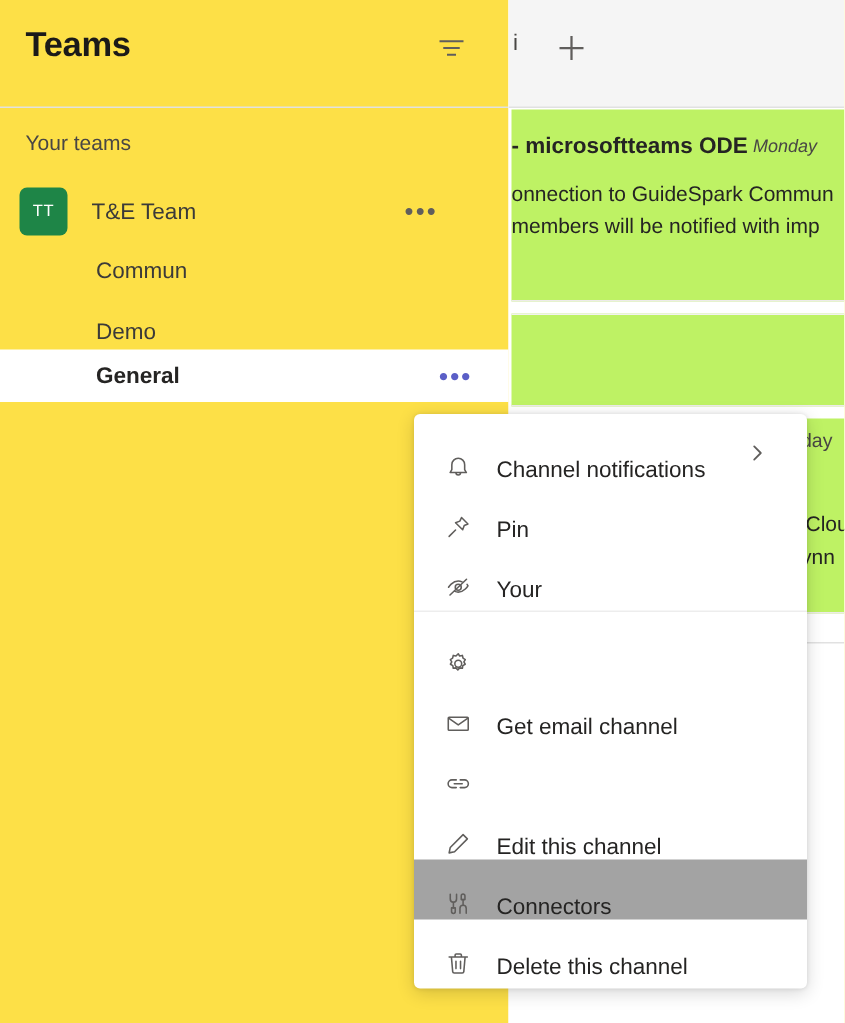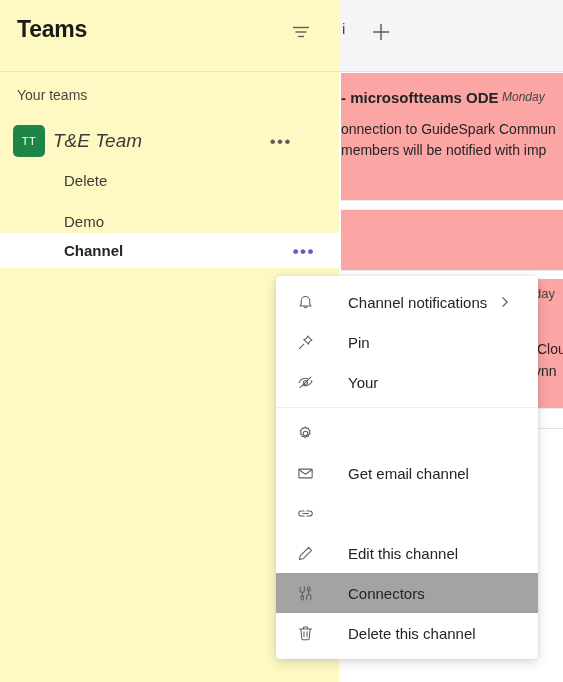--- a/index.html
+++ b/index.html
@@ -22,21 +22,21 @@
     background: #ffffff;
   }
 
   
   .sidebar {
     position: absolute;
     left: 0;
     top: 0;
     width: 339px;
     height: 682px;
-    background: #fef9c3;
+    background: #fde047;
     box-sizing: border-box;
   }
   .sidebar-header {
     position: relative;
     height: 72px;
     border-bottom: 1px solid #e1e1e1;
     box-sizing: border-box;
   }
   .sidebar-title {
     position: absolute;
@@ -82,24 +82,23 @@
     border-radius: 5px;
     background: #1e8547;
     color: #ffffff;
     font-size: 11px;
     letter-spacing: 0.5px;
     display: flex;
     align-items: center;
     justify-content: center;
   }
   .team-name {
-    margin-left: 8px;
-    font-size: 19px;
+    margin-left: 16px;
+    font-size: 15px;
     color: #3b3a39;
-    font-style: italic;
   }
   .row-dots {
     position: absolute;
     right: 24px;
     top: 50%;
     transform: translateY(-50%);
     font-size: 17px;
     letter-spacing: 1.5px;
     color: #605e5c;
     line-height: 1;
@@ -168,21 +167,21 @@
     top: 16px;
     width: 32px;
     height: 32px;
     cursor: pointer;
     color: #605e5c;
   }
   .add-tab-btn svg { display: block; }
 
   .msg-card {
     position: absolute;
-    background: #fca5a5;
+    background: #bef264;
     box-sizing: border-box;
   }
   #msg-card-1 {
     left: 2px;
     top: 73px;
     width: 222px;
     height: 128px;
     border-bottom: 1px solid #edebe9;
   }
   #msg-card-2 {
@@ -270,26 +269,25 @@
     background: #ffffff;
     border-radius: 4px;
     box-shadow: 0 3px 12px rgba(0,0,0,0.16), 0 0 3px rgba(0,0,0,0.10);
     padding: 6px 0 6px 0;
     box-sizing: border-box;
     z-index: 50;
   }
   .menu-item {
     position: relative;
     display: flex;
-    align-items: center;
+    align-items: flex-end;
     height: 40px;
     padding: 0 14px 0 18px;
     box-sizing: border-box;
     cursor: pointer;
-    gap: 17px;
   }
   .menu-item.highlight {
     background: #a3a3a3;
   }
   .menu-icon {
     width: 22px;
     height: 22px;
     flex: 0 0 22px;
     color: #605e5c;
     display: flex;
@@ -337,29 +335,29 @@
 
     <div class="your-teams-label">Your teams</div>
 
     <div class="team-row">
       <div class="team-avatar">TT</div>
       <div class="team-name">T&amp;E Team</div>
       <div class="row-dots">•••</div>
     </div>
 
     <div class="channel-row" id="ch-general">
-      <div class="channel-name">Delete</div>
+      <div class="channel-name">Commun</div>
     </div>
 
     <div class="channel-row" id="ch-demo">
       <div class="channel-name">Demo</div>
     </div>
 
     <div class="channel-row selected" id="ch-managers">
-      <div class="channel-name">Channel</div>
+      <div class="channel-name">General</div>
       <div class="row-dots">•••</div>
     </div>
 
   </div>
 
   <div class="main">
 
     <div class="main-header">
       <div class="tab-clip">i</div>
       <div class="add-tab-btn">

